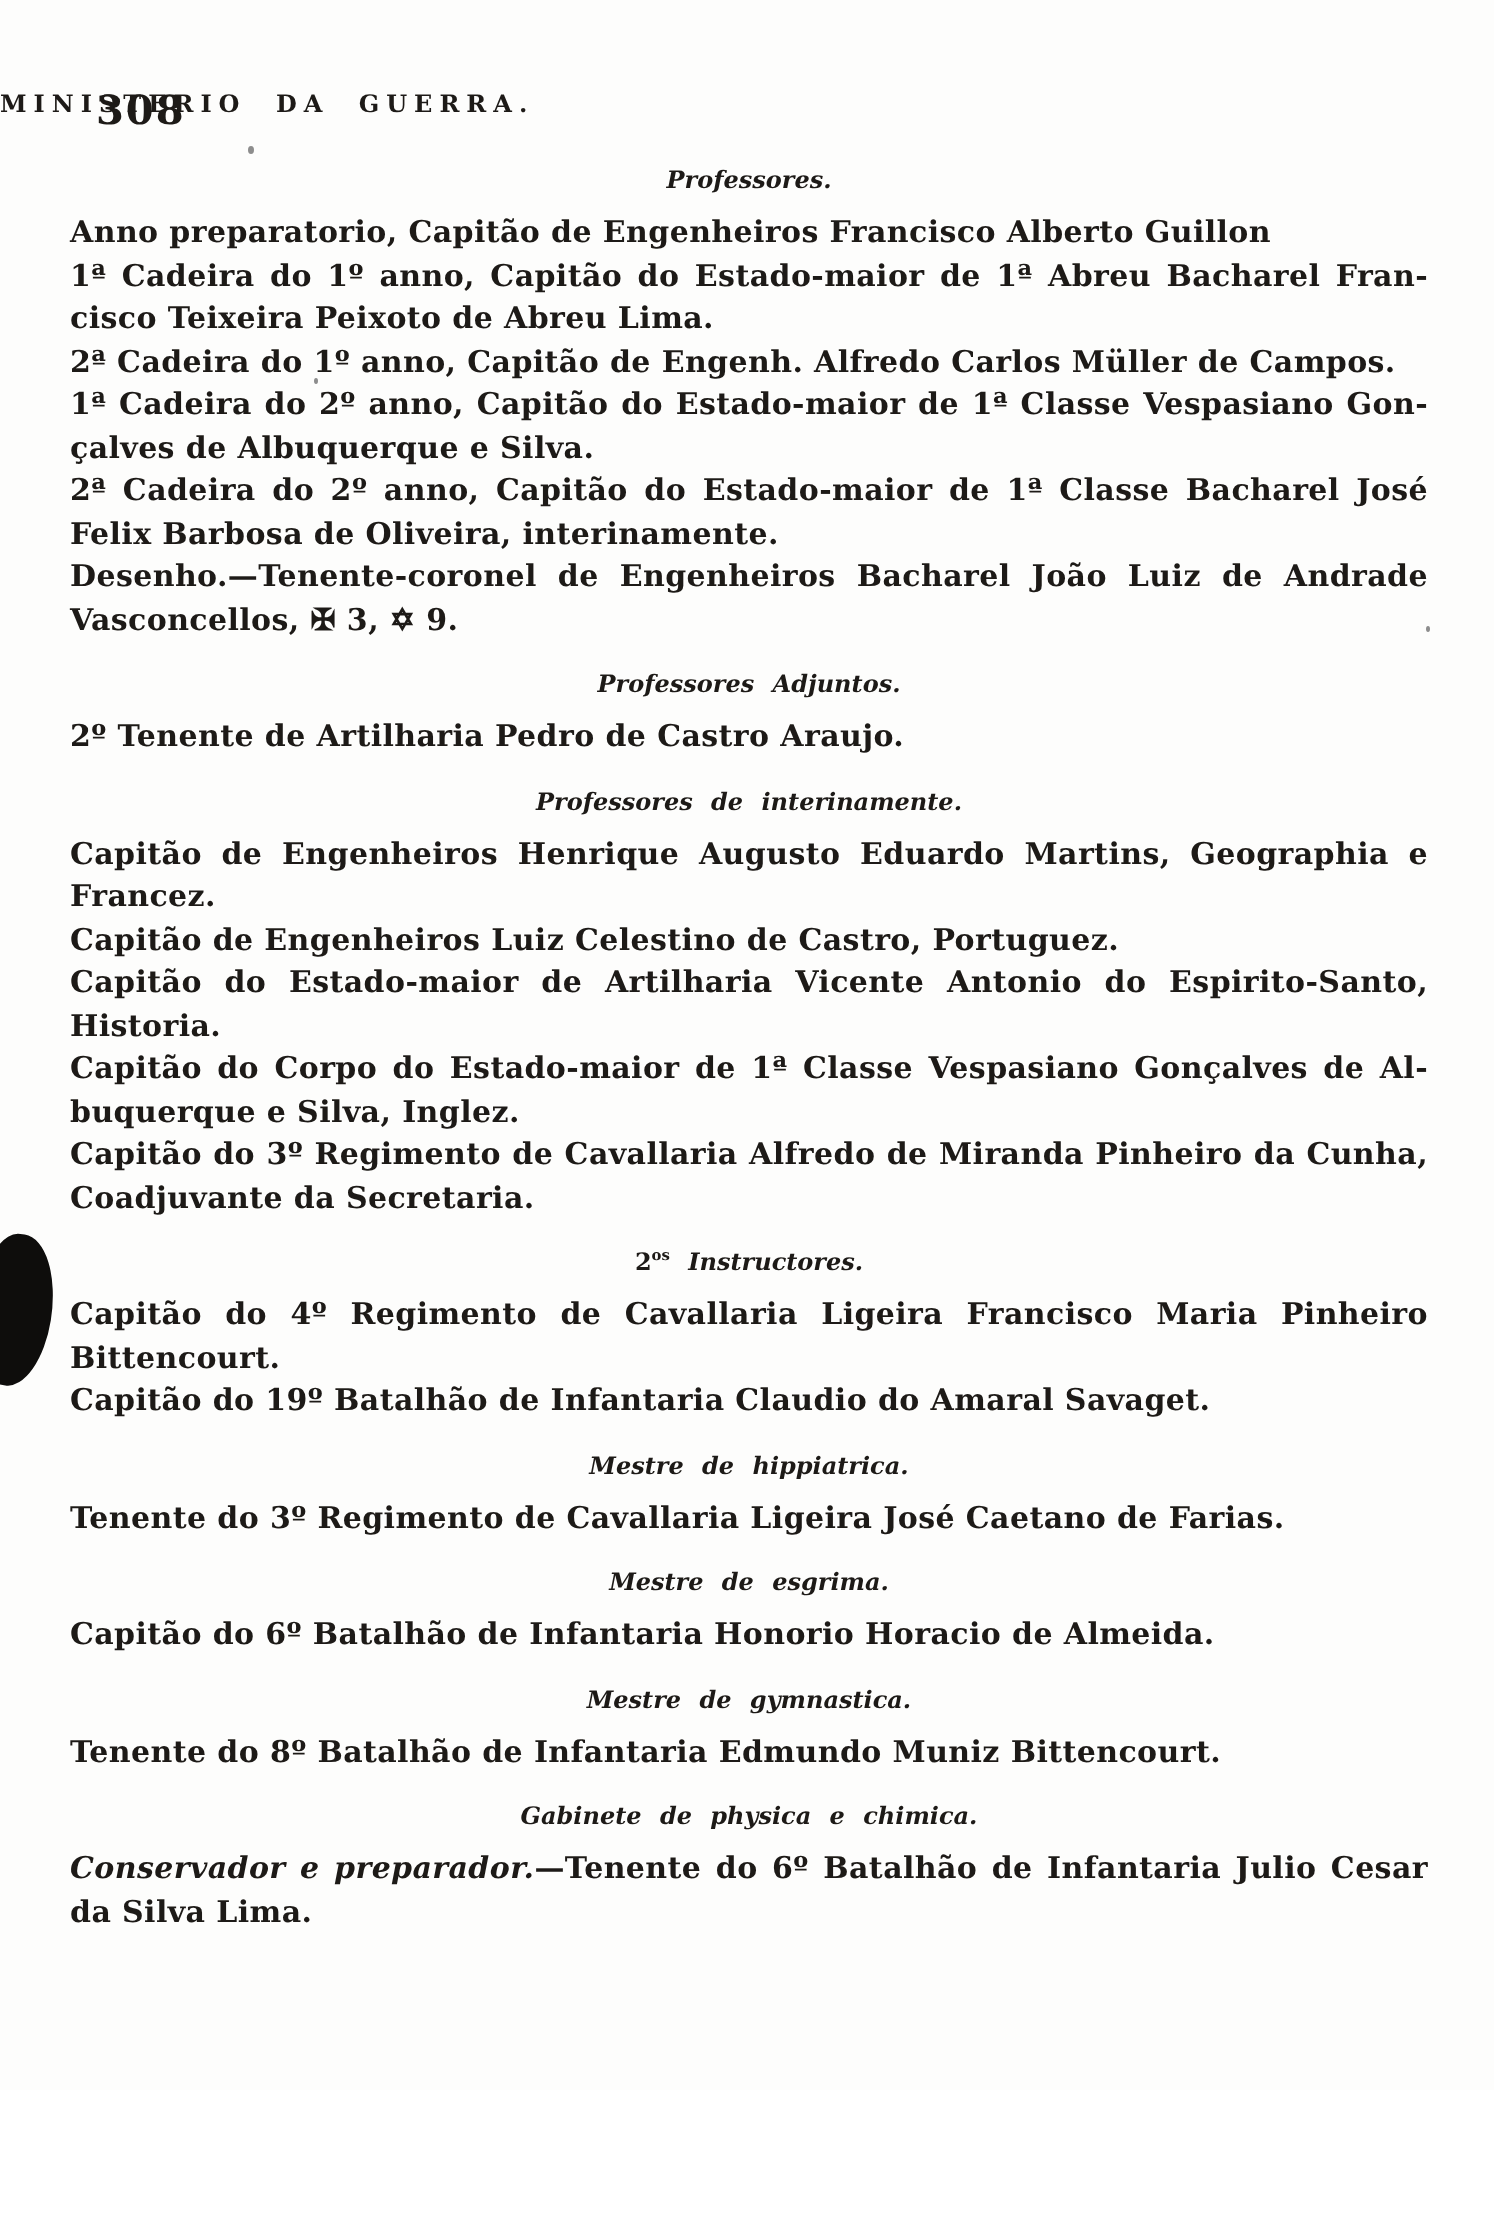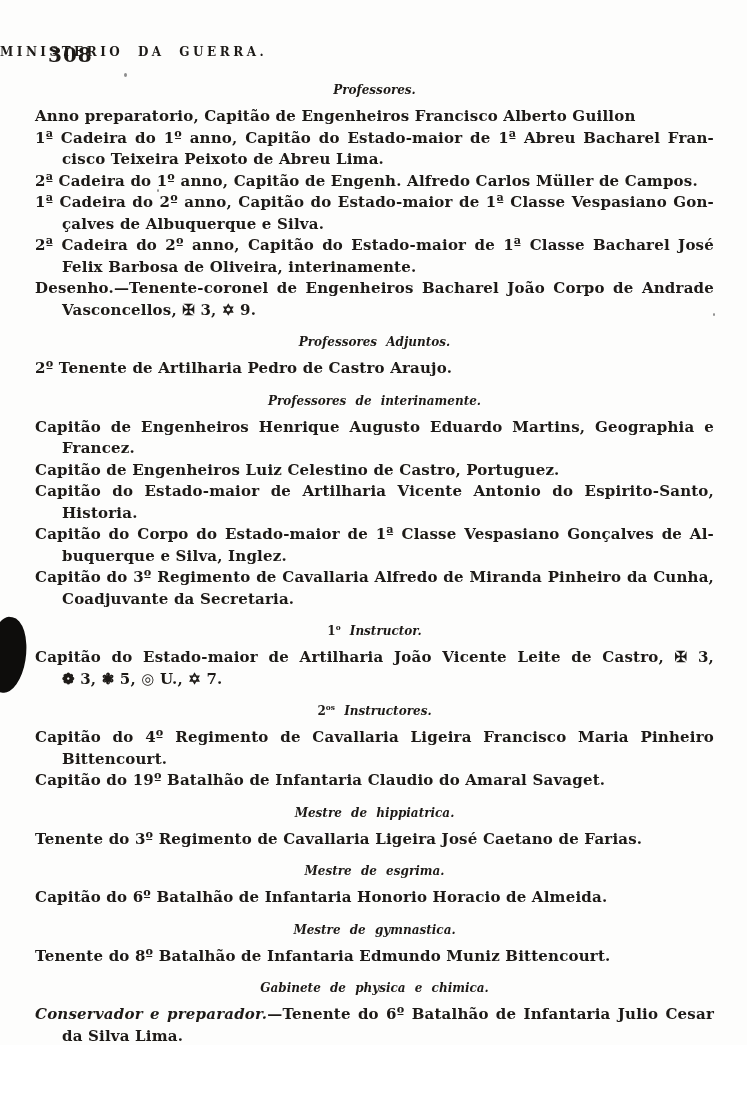--- a/index.html
+++ b/index.html
@@ -25,21 +25,21 @@
   .sec-h{
     text-align:center;font-style:italic;
     font-size:12px;font-weight:700;
     margin:7px 0 5px;word-spacing:5px;
     line-height:21px;
   }
   .sec-h .hn, .sec-h sup{font-style:normal;}
   sup{font-size:0.62em;}
   .entry{margin:0;font-size:15px;line-height:21.5px;letter-spacing:0.2px;}
   .ln{display:block;}
-  .cont{margin-left:27px;}
+  .cont{}
   .j{text-align:justify;text-align-last:justify;}
   .lead-it{font-style:italic;margin-top:14px;}
   .ink-blot{
     position:absolute;left:-11px;top:617px;
     width:37px;height:76px;background:#0e0d0c;
     border-radius:48% 62% 55% 50%;
     transform:rotate(9deg);
   }
   .speck{position:absolute;background:#8d8d8d;border-radius:50%;}
   .sp1{left:124px;top:73px;width:3px;height:4px;}
@@ -74,21 +74,21 @@
         </p>
       <p class="entry">
           <span class="ln j">1ª Cadeira do 2º anno, Capitão do Estado-maior de 1ª Classe Vespasiano Gon-</span>
           <span class="ln cont">çalves de Albuquerque e Silva.</span>
         </p>
       <p class="entry">
           <span class="ln j">2ª Cadeira do 2º anno, Capitão do Estado-maior de 1ª Classe Bacharel José</span>
           <span class="ln cont">Felix Barbosa de Oliveira, interinamente.</span>
         </p>
       <p class="entry">
-          <span class="ln j">Desenho.—Tenente-coronel de Engenheiros Bacharel João Corpo de Andrade</span>
+          <span class="ln j">Desenho.—Tenente-coronel de Engenheiros Bacharel João Luiz de Andrade</span>
           <span class="ln cont">Vasconcellos, ✠ 3, ✡ 9.</span>
         </p>
     </div>
 
     <div>
       <h3 class="sec-h"><span class="hn"></span><sup></sup><span class="ht">Professores Adjuntos.</span></h3>
       <p class="entry">
           <span class="ln">2º Tenente de Artilharia Pedro de Castro Araujo.</span>
         </p>
     </div>
@@ -109,27 +109,20 @@
       <p class="entry">
           <span class="ln j">Capitão do Corpo do Estado-maior de 1ª Classe Vespasiano Gonçalves de Al-</span>
           <span class="ln cont">buquerque e Silva, Inglez.</span>
         </p>
       <p class="entry">
           <span class="ln j">Capitão do 3º Regimento de Cavallaria Alfredo de Miranda Pinheiro da Cunha,</span>
           <span class="ln cont">Coadjuvante da Secretaria.</span>
         </p>
     </div>
 
-    <div>
-      <h3 class="sec-h"><span class="hn">1</span><sup>o</sup><span class="ht"> Instructor.</span></h3>
-      <p class="entry">
-          <span class="ln j">Capitão do Estado-maior de Artilharia João Vicente Leite de Castro, ✠ 3,</span>
-          <span class="ln cont">❁ 3, ❃ 5, ◎ U., ✡ 7.</span>
-        </p>
-    </div>
 
     <div>
       <h3 class="sec-h"><span class="hn">2</span><sup>os</sup><span class="ht"> Instructores.</span></h3>
       <p class="entry">
           <span class="ln j">Capitão do 4º Regimento de Cavallaria Ligeira Francisco Maria Pinheiro</span>
           <span class="ln cont">Bittencourt.</span>
         </p>
       <p class="entry">
           <span class="ln">Capitão do 19º Batalhão de Infantaria Claudio do Amaral Savaget.</span>
         </p>

